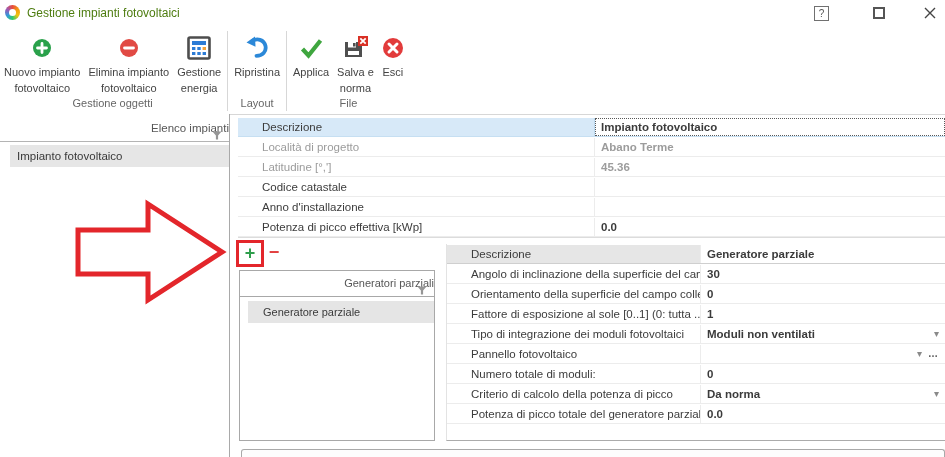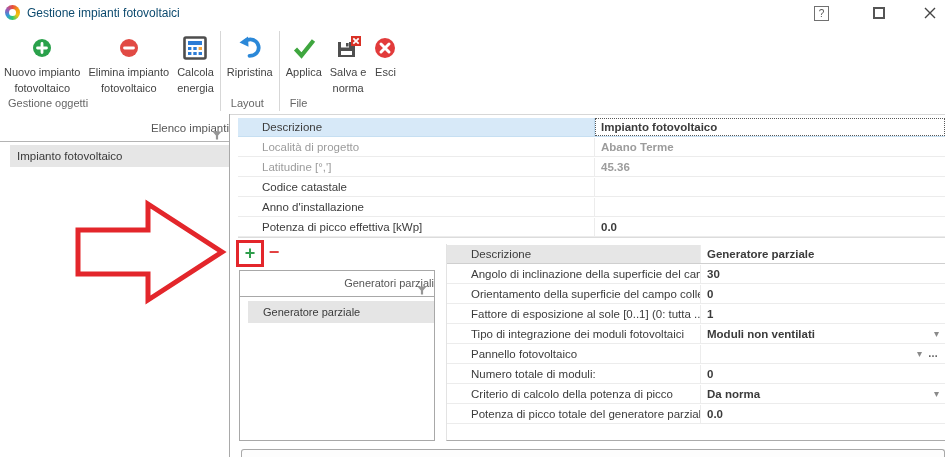--- a/index.html
+++ b/index.html
@@ -4,35 +4,35 @@
 <style>
   html,body{margin:0;padding:0;}
   body{width:945px;height:457px;position:relative;overflow:hidden;background:#fff;
        font-family:"Liberation Sans","DejaVu Sans",sans-serif;color:#3c3c3c;}
 
   
   #titlebar{position:absolute;top:0;left:0;right:0;height:26px;background:#fff;}
   .logo{position:absolute;left:5px;top:5px;width:15px;height:15px;border-radius:50%;
         background:conic-gradient(#e84c3d,#f39c12,#f1c40f,#2ecc71,#3498db,#9b59b6,#e84c3d);}
   .logo::after{content:"";position:absolute;inset:4px;background:#fff;border-radius:50%;}
-  .win-title{position:absolute;left:27px;top:0;line-height:26px;font-size:12px;color:#0c4a6e;}
+  .win-title{position:absolute;left:27px;top:0;line-height:26px;font-size:12px;color:#4d7c0f;}
   .help-btn{position:absolute;right:116px;top:6px;width:13px;height:13px;border:1px solid #707070;
             font-size:10px;line-height:13px;text-align:center;color:#555;}
   .max-btn{position:absolute;right:60px;top:7px;width:12px;height:12px;border:2px solid #555;box-sizing:border-box;}
   .close-btn{position:absolute;right:8px;top:6px;width:14px;height:14px;}
 
   
   #ribbon{position:absolute;top:26px;left:0;right:0;height:88px;border-bottom:1px solid #d7d7d7;
           display:flex;align-items:stretch;background:#fff;}
   .rgroup{display:flex;flex-direction:column;}
   .rbtns{display:flex;flex:1;align-items:flex-start;padding-top:7px;}
   .rbtn{display:flex;flex-direction:column;align-items:center;padding:0 4px;cursor:default;}
   .ricon{height:30px;display:flex;align-items:center;justify-content:center;}
   .rlbl{font-size:11px;line-height:13px;color:#444;text-align:center;margin-top:3px;white-space:nowrap;}
-  .rgroup-label{text-align:left;font-size:11px;color:#666;padding:1px 8px 5px;white-space:nowrap;}
+  .rgroup-label{text-align:center;font-size:11px;color:#666;padding:1px 8px 5px;white-space:nowrap;}
   .rsep{width:1px;background:#d7d7d7;margin:5px 2px 3px 2px;}
 
   
   #left-panel{position:absolute;left:0;top:114px;width:230px;bottom:0;border-right:1px solid #a9a9a9;
               box-sizing:border-box;font-size:11.5px;background:#fff;}
   .panel-header{position:relative;height:25px;line-height:25px;color:#565656;border-bottom:1px solid #b4b4b4;text-align:right;}
   #left-panel .panel-header{padding-left:2px;margin-top:2px;}
   #left-panel .litem{height:22px;line-height:22px;background:#e6e6e6;margin:3px 0 0 10px;padding-left:7px;color:#3a3a3a;}
   .funnel{position:absolute;right:7px;top:8px;}
 
@@ -126,21 +126,21 @@
             <rect x="1.5" y="1.5" width="21" height="21" rx="1.5" fill="#fff" stroke="#4d4d4d" stroke-width="2.6"></rect>
             <rect x="5" y="5" width="14" height="4" fill="#2c7cd6"></rect>
             <rect x="5" y="11" width="3.4" height="3" fill="#2c7cd6"></rect>
               <rect x="10.3" y="11" width="3.4" height="3" fill="#2c7cd6"></rect>
               <rect x="15.6" y="11" width="3.4" height="3" fill="#f2a33c"></rect>
             <rect x="5" y="16" width="3.4" height="3" fill="#2c7cd6"></rect>
               <rect x="10.3" y="16" width="3.4" height="3" fill="#2c7cd6"></rect>
               <rect x="15.6" y="16" width="3.4" height="3" fill="#2c7cd6"></rect>
           </svg>
         </span>
-        <span class="rlbl">Calcola</span>
+        <span class="rlbl">Gestione</span>
         <span class="rlbl">energia</span>
       </div>
     </div>
     <div class="rgroup-label">Gestione oggetti</div>
   </div>
 
   <div class="rsep"></div>
 
   <div class="rgroup">
     <div class="rbtns">

